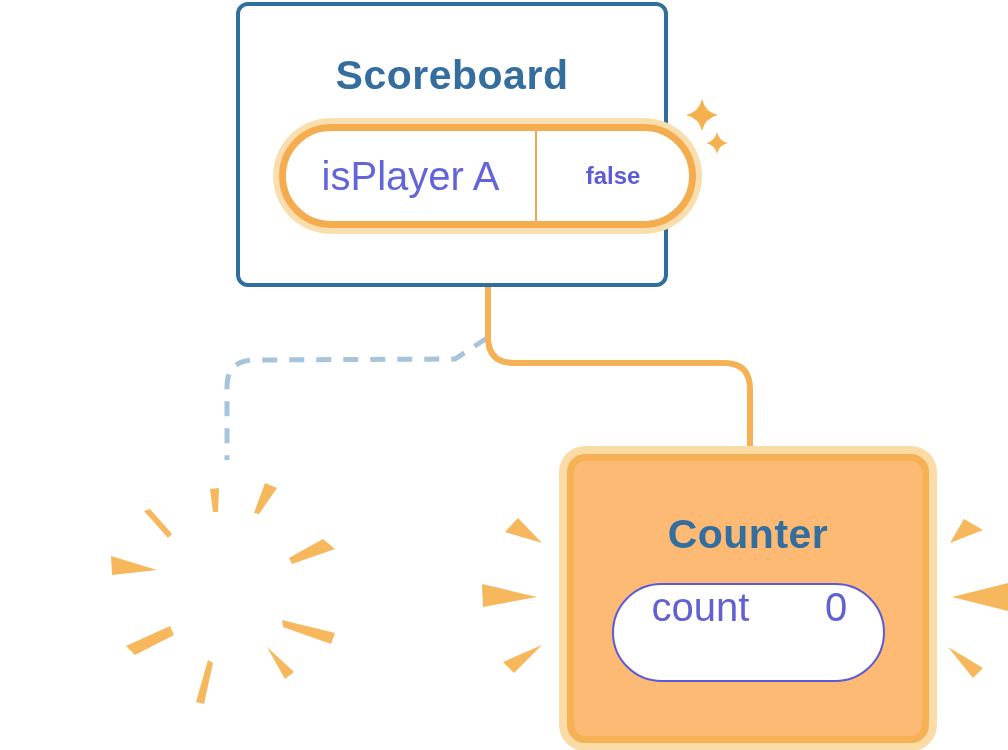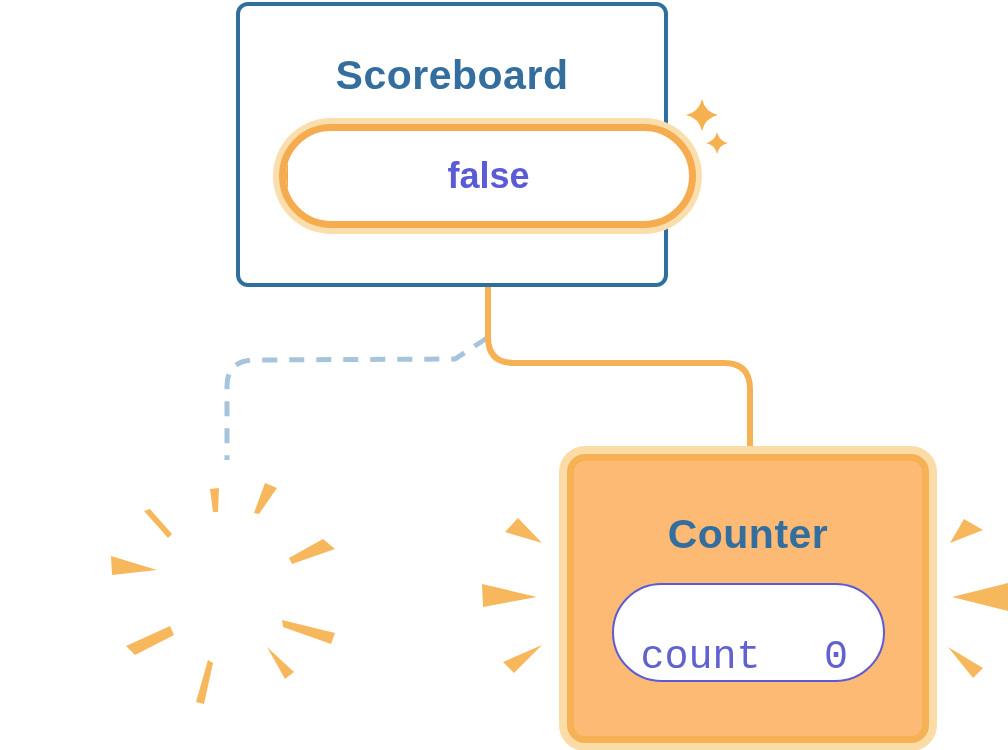--- a/index.html
+++ b/index.html
@@ -32,37 +32,37 @@
     box-shadow:0 0 0 6px #FBDEAD;
     display:flex;align-items:stretch;overflow:hidden;
   }
   .pill-orange .cell-name{
     width:249px;display:flex;align-items:center;justify-content:center;
     font-size:40px;color:#6464D9;
   }
   .pill-orange .divider{width:2px;background:#F0A94C;}
   .pill-orange .cell-value{
     flex:1;display:flex;align-items:center;justify-content:center;
-    font-size:36px;font-weight:700;color:#5B5BD6;
+    font-size:24px;font-weight:700;color:#5B5BD6;
   }
 
   
   .card-counter{
     position:absolute;left:567px;top:454px;width:362px;height:289px;
     box-sizing:border-box;background:#fdba74;
     border:7px solid #F6B155;border-radius:18px;
     box-shadow:0 0 0 8px #FBDCA6;
   }
   .card-counter .card-title{top:50px;}
 
   .pill-purple{
     position:absolute;left:38px;top:122px;width:273px;height:99px;
     box-sizing:border-box;background:#fff;
     border:2px solid #5B5BD6;border-radius:52px;
-    display:flex;align-items:flex-end;overflow:hidden;font-family:Liberation Mono, monospace;
+    display:flex;align-items:flex-start;overflow:hidden;
   }
   .pill-purple .cell-name{
     width:173px;display:flex;align-items:center;justify-content:center;
     font-size:40px;color:#6161D0;
   }
   .pill-purple .divider{width:2px;background:#5B5BD6;}
   .pill-purple .cell-value{
     flex:1;display:flex;align-items:center;justify-content:center;
     font-size:40px;color:#6161D0;
   }
@@ -82,20 +82,21 @@
   <svg class="layer under" viewBox="0 0 1008 750">
     <path d="M 487 338 L 455 359 L 254 360 Q 227 361 227 386 L 227 460" fill="none" stroke="#A6C4DB" stroke-width="5" stroke-dasharray="15 12"></path>
     <path d="M 488 285 L 488 337 Q 488 363 514 363 L 724 363 Q 750 363 750 389 L 750 455" fill="none" stroke="#F6B155" stroke-width="6"></path>
   </svg>
 
   <div class="layer cards">
 
     <div class="card-scoreboard">
       <div class="card-title">Scoreboard</div>
       <div class="pill-orange">
+        <div class="cell-name">isPlayer A</div>
         <div class="divider"></div>
         <div class="cell-value">false</div>
       </div>
     </div>
 
     <div class="card-tilted"></div>
 
     <div class="card-counter">
       <div class="card-title">Counter</div>
       <div class="pill-purple">

